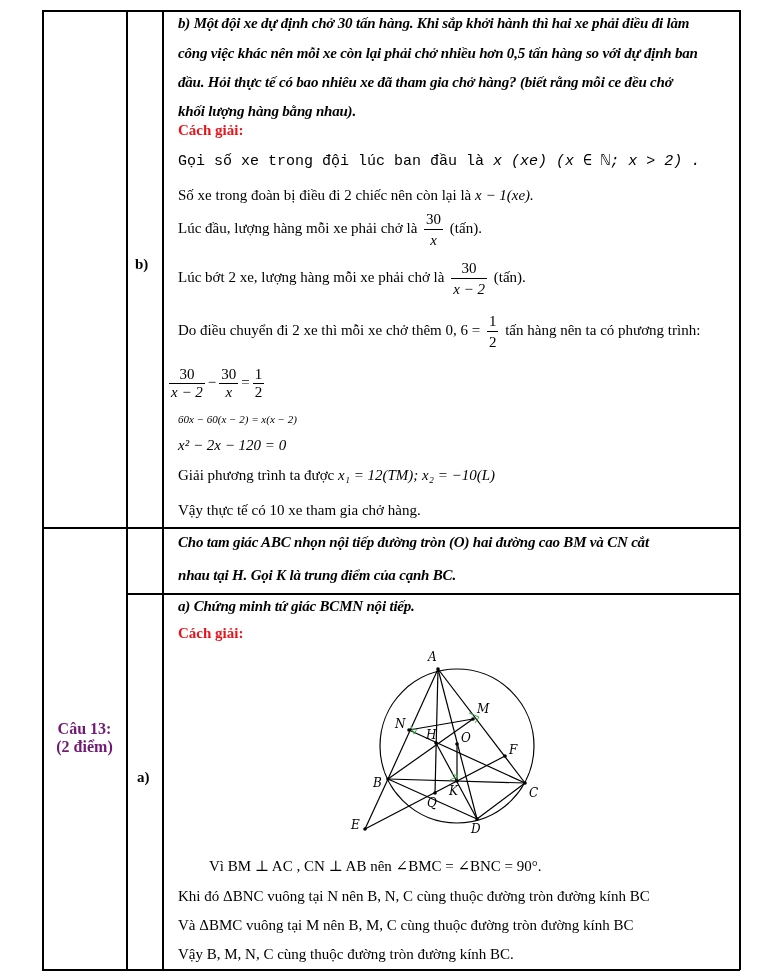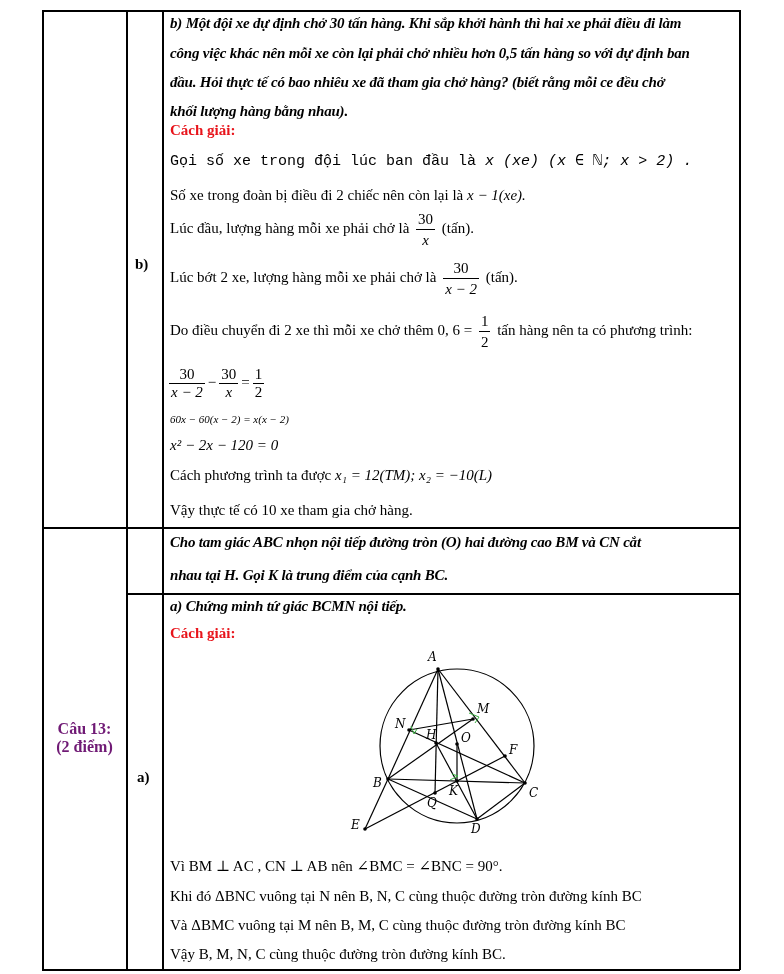--- a/index.html
+++ b/index.html
@@ -1,19 +1,19 @@
 <!DOCTYPE html>
 <html><head>
 <meta charset="utf-8">
 <style>
   html, body { margin: 0; padding: 0; background: #ffffff; }
   body { width: 784px; height: 974px; position: relative; overflow: hidden;
          font-family: "Liberation Serif", "DejaVu Serif", serif; color: #000; }
   .grid { position: absolute; background: #000; }
-  .line { position: absolute; left: 170px; white-space: nowrap; font-size: 15px; line-height: 18px; }
+  .line { position: absolute; left: 178px; white-space: nowrap; font-size: 15px; line-height: 18px; }
   .bi { font-weight: bold; font-style: italic; letter-spacing: -0.2px; }
   .red { color: #e8141b; font-weight: bold; }
   .m { font-style: italic; }
   .frac { display: inline-block; vertical-align: middle; text-align: center; margin: 0 3px; position: relative; }
   .frac .num { display: block; padding: 0 2px; line-height: 20px; }
   .frac .den { display: block; border-top: 1px solid #000; padding: 0 2px; line-height: 20px; }
   .frac.small .num, .frac.small .den { line-height: 17px; }
   .lbl { position: absolute; font-weight: bold; font-size: 15px; }
   .qlabel { position: absolute; color: #701a75; font-weight: bold; font-size: 16px; text-align: center; width: 85px; left: 42px; }
   .geo-label { font-family: "DejaVu Serif", serif; font-style: italic; font-size: 12px; fill: #000; }
@@ -80,21 +80,21 @@
     <span class="num">30</span>
     <span class="den m">x</span>
   </span><span>=</span><span class="frac small">
     <span class="num">1</span>
     <span class="den">2</span>
   </span>
 </div>
 <div class="line m" style="top:410px;font-size:11px;">60x − 60(x − 2) = x(x − 2)</div>
 <div class="line m" style="top:436px;">x² − 2x − 120 = 0</div>
 <div class="line" style="top:466px;">
-  <span>Cách phương trình ta được </span>
+  <span>Giải phương trình ta được </span>
   <span class="m">x₁ = 12(TM); x₂ = −10(L)</span>
 </div>
 <div class="line" style="top:501px;">Vậy thực tế có 10 xe tham gia chở hàng.</div>
 
 <div class="qlabel" style="top:720px;">
   <div>Câu 13:</div>
   <div style="margin-top:0;">(2 điểm)</div>
 </div>
 
 <div class="line bi" style="top:533px;font-style:italic;">Cho tam giác ABC nhọn nội tiếp đường tròn (O) hai đường cao BM và CN cắt</div>
@@ -145,16 +145,16 @@
       <text x="529" y="797" class="geo-label" stroke="none">C</text>
       <circle cx="435" cy="793" r="1.8" fill="#000" stroke="none"></circle>
       <text x="427" y="807" class="geo-label" stroke="none">Q</text>
       <circle cx="365" cy="829" r="1.8" fill="#000" stroke="none"></circle>
       <text x="351" y="829" class="geo-label" stroke="none">E</text>
       <circle cx="477" cy="819" r="1.8" fill="#000" stroke="none"></circle>
       <text x="471" y="833" class="geo-label" stroke="none">D</text>
     </g>
 </svg>
 
-<div class="line" style="top:857px;">Vì  BM ⊥ AC ,  CN ⊥ AB  nên ∠BMC = ∠BNC = 90°.</div>
+<div class="line" style="top:857px;margin-left:31px;">Vì  BM ⊥ AC ,  CN ⊥ AB  nên ∠BMC = ∠BNC = 90°.</div>
 <div class="line" style="top:887px;">Khi đó  ΔBNC  vuông tại  N  nên B, N, C cùng thuộc đường tròn đường kính BC</div>
 <div class="line" style="top:916px;">Và ΔBMC  vuông tại  M  nên B, M, C cùng thuộc đường tròn đường kính BC</div>
 <div class="line" style="top:945px;">Vậy B, M, N, C cùng thuộc đường tròn đường kính BC.</div>
 
 </body></html>

